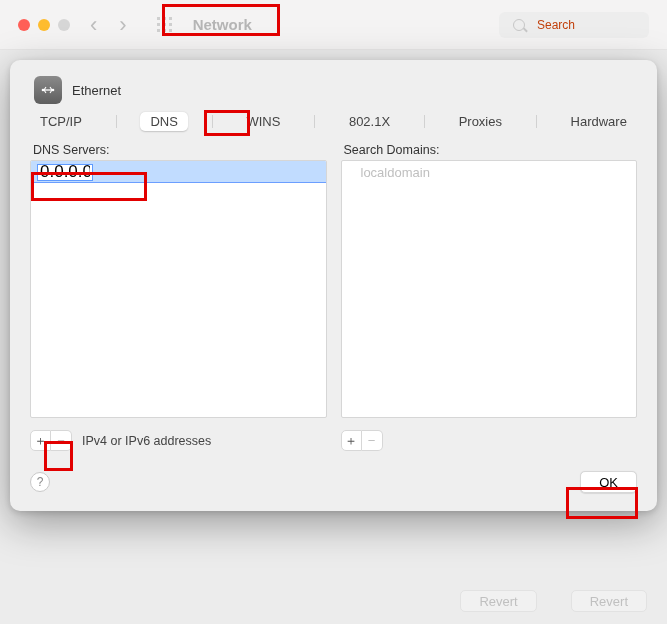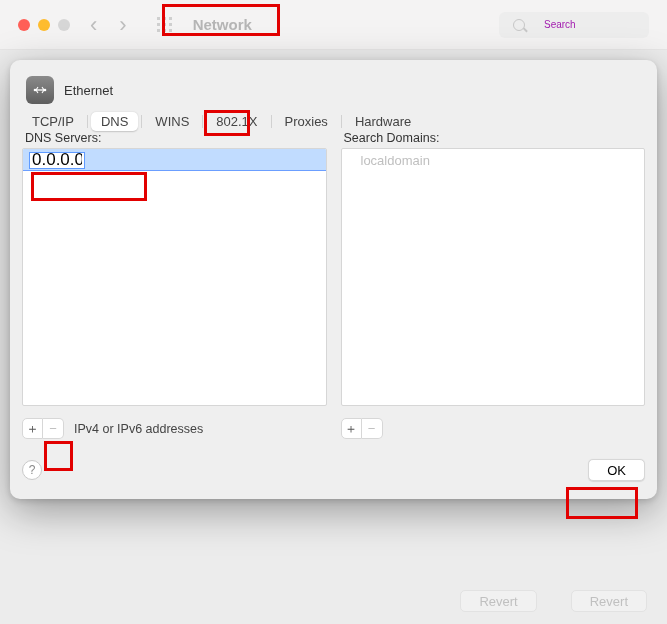--- a/index.html
+++ b/index.html
@@ -9,32 +9,32 @@
   .toolbar { height: 50px; background: #f4f3f3; border-bottom: 1px solid rgba(0,0,0,0.05); display: flex; align-items: center; padding: 0 18px; gap: 8px; }
   .traffic { display:flex; gap:8px; align-items:center; margin-right: 12px; }
   .traffic .dot { width:12px; height:12px; border-radius:50%; }
   .dot.red { background:#ff5f57; } .dot.yellow { background:#febc2e; } .dot.green { background:#d6d6d6; }
   .nav-arrows { display:flex; gap:22px; margin-right: 20px; color:#bdbdbd; }
   .nav-arrows span { font-size:22px; line-height:1; }
   .grid-icon { width:16px; height:16px; display:grid; grid-template-columns:repeat(3,3px); grid-template-rows:repeat(3,3px); gap:3px; margin-right:12px; margin-left:2px; }
   .grid-icon i { background:#cfcfcf; display:block; width:3px; height:3px; }
   .title { font-size:15px; font-weight:700; color:#b5b5b5; }
   .toolbar-spacer { flex:1; }
-  .search-box { width:150px; height:26px; background:#ededed; border-radius:6px; display:flex; align-items:center; padding:0 10px; color:#a21caf; font-size:10px; gap:19px; }
+  .search-box { width:150px; height:26px; background:#ededed; border-radius:6px; display:flex; align-items:center; padding:0 10px; color:#c2410c; font-size:12px; gap:12px; }
   .search-mag { width:12px; height:12px; border:1.5px solid #c7c7c7; border-radius:50%; position:relative; margin-left:4px;}
   .search-mag::after{content:"";position:absolute;width:5px;height:1.5px;background:#c7c7c7;transform:rotate(45deg);right:-4px;bottom:-1px;}
 
   
-  .sheet { position:absolute; left:10px; right:10px; top:60px; background:#efefef; border-radius:10px; box-shadow:0 12px 40px rgba(0,0,0,0.35), 0 2px 6px rgba(0,0,0,0.15); padding: 16px 12px 18px; }
+  .sheet { position:absolute; left:10px; right:10px; top:60px; background:#efefef; border-radius:10px; box-shadow:0 12px 40px rgba(0,0,0,0.35), 0 2px 6px rgba(0,0,0,0.15); padding: 16px 20px 18px; }
   .sheet-header { display:flex; align-items:center; gap:10px; margin-bottom:8px; padding-left:4px;}
   .eth-icon { width:28px; height:28px; border-radius:6px; background:linear-gradient(#8a8a8a,#5e5e5e); display:flex; align-items:center; justify-content:center; color:white; }
   .eth-label { font-size:13px; color:#333; }
 
   
-  .tabbar { display:flex; align-items:center; justify-content:flex-start; gap:0; margin-top:2px; }
+  .tabbar { display:flex; align-items:center; justify-content:space-between; gap:0; margin-top:2px; margin-bottom:12px; }
   .tab { padding:2px 10px; font-size:13px; color:#444; border-radius:5px; cursor:default; }
   .tab.sel { background:#ffffff; box-shadow:0 0.5px 1.5px rgba(0,0,0,0.18); }
   .tab-div { width:1px; height:13px; background:#d1d1d1; margin:0 3px; }
 
   
   .cols { display:flex; gap:14px;align-items:center; }
   .col { flex:1; }
   .col-label { font-size:12.5px; color:#333; margin:0 0 3px 3px; }
   .listbox { background:#fff; border:1px solid #d6d6d6; height:258px; border-radius:2px; overflow:hidden; }
   .listbox .entry-row { height:22px; display:flex; align-items:center; padding:0 6px; font-size:13px; }

